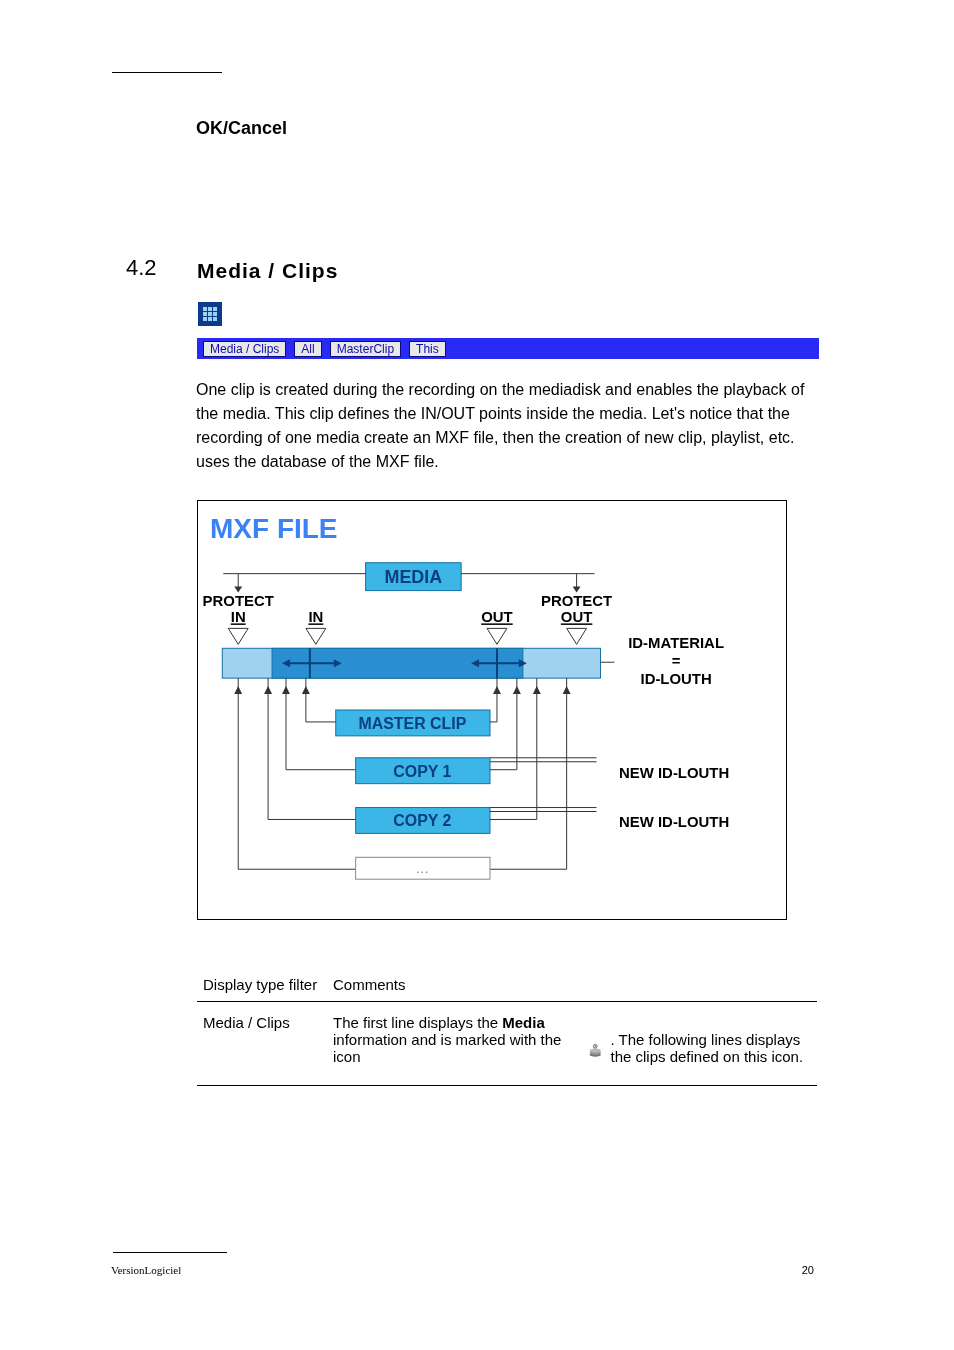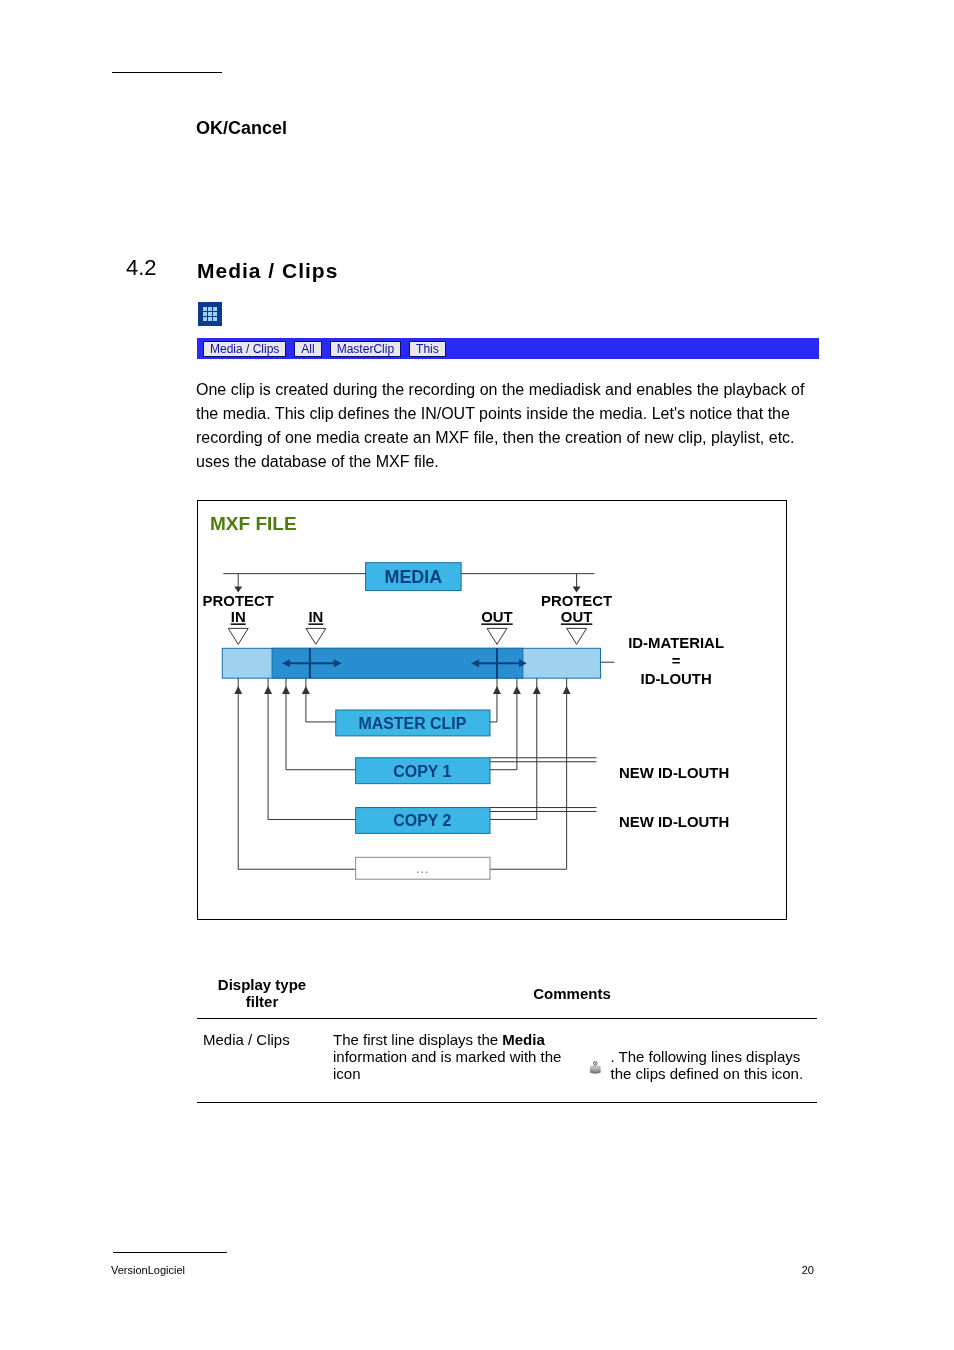--- a/index.html
+++ b/index.html
@@ -18,49 +18,49 @@
   .dots { width: 14px; height: 14px; display: grid; grid-template-columns: repeat(3,1fr); grid-template-rows: repeat(3,1fr); gap: 1px; }
   .dot { background: #9fd1f5; width: 100%; height: 100%; }
 
   .toolbar-strip { position: absolute; left: 197px; top: 338px; width: 622px; height: 21px; background: #2a2af5; display: flex; align-items: center; gap: 8px; padding-left: 6px; }
   .toolbar-btn { background: #e8e8e8; border: 1px solid #0b0b7e; color: #0b0bb0; font-size: 12px; padding: 0 6px; line-height: 15px; height: 16px; }
 
   .intro-text { position: absolute; left: 196px; top: 378px; width: 620px; font-size: 16px; line-height: 24px; }
 
   
   .diagram { position: absolute; left: 197px; top: 500px; width: 590px; height: 420px; border: 1px solid #000; }
-  .mxf-title { position: absolute; left: 12px; top: 12px; font-size: 19px; font-weight: bold; color: #4d7c0f; }
+  .mxf-title { position: absolute; left: 12px; top: 12px; font-size: 28px; font-weight: bold; color: #3b82f6; }
   .svg-diagram { position: absolute; left: 0; top: 0; width: 100%; height: 100%; }
 
   .media-box { fill: #3bb6e6; stroke: #1570a6; stroke-width: 1; }
   .media-txt { font-weight: bold; font-size: 18px; fill: #0b3f7e; text-anchor: middle; }
   .label-txt-b { font-weight: bold; font-size: 15px; text-anchor: middle; }
   .label-txt { font-size: 14px; text-anchor: middle; }
   .clip-bar { fill: #2a8fd0; stroke: #1570a6; stroke-width: 1; }
   .clip-light { fill: #9fd2ef; stroke: #1570a6; stroke-width: 1; }
   .mc-box { fill: #3bb6e6; stroke: #1570a6; stroke-width: 1; }
   .mc-txt { font-weight: bold; font-size: 16px; fill: #0b3f7e; text-anchor: middle; }
   .dots-box { fill: #fff; stroke: #888; }
   .arrow-blue { fill: #0b3f7e; }
   .line-thin { stroke: #333; stroke-width: 1; fill: none; }
   .line-blue { stroke: #0b3f7e; stroke-width: 2; fill: none; }
   .tri { fill: none; stroke: #333; stroke-width: 1; }
 
   
   .table-wrap { position: absolute; left: 197px; top: 968px; width: 620px; }
   .table-wrap table { width: 100%; border-collapse: collapse; font-size: 15px; }
-  .table-wrap th { text-align: center; font-weight: bold; padding: 8px 6px; border-bottom: 1px solid #000; }
+  .table-wrap th { text-align: left; font-weight: normal; padding: 8px 6px; border-bottom: 1px solid #000; }
   .table-wrap td { vertical-align: top; padding: 12px 6px 20px; border-bottom: 1px solid #000; }
   .media-cell { display: flex; align-items: flex-end; gap: 8px; }
   .media-kw { font-weight: bold; }
 
   .stack-icon { width: 28px; height: 28px; }
 
   .foot-rule { position: absolute; left: 113px; top: 1252px; width: 114px; border-top: 1px solid #000; }
-  .foot-txt { position: absolute; left: 111px; top: 1264px; font-size: 11px; }
+  .foot-txt { position: absolute; left: 111px; top: 1264px; font-size: 11px; font-family: Liberation Serif, serif; }
   .page-num { position: absolute; right: 140px; top: 1264px; font-size: 11px; }
 </style>
 </head>
 <body>
 
 <div class="page">
   <div class="top-rule"></div>
 
   <div class="h-okcancel">OK/Cancel</div>
 

